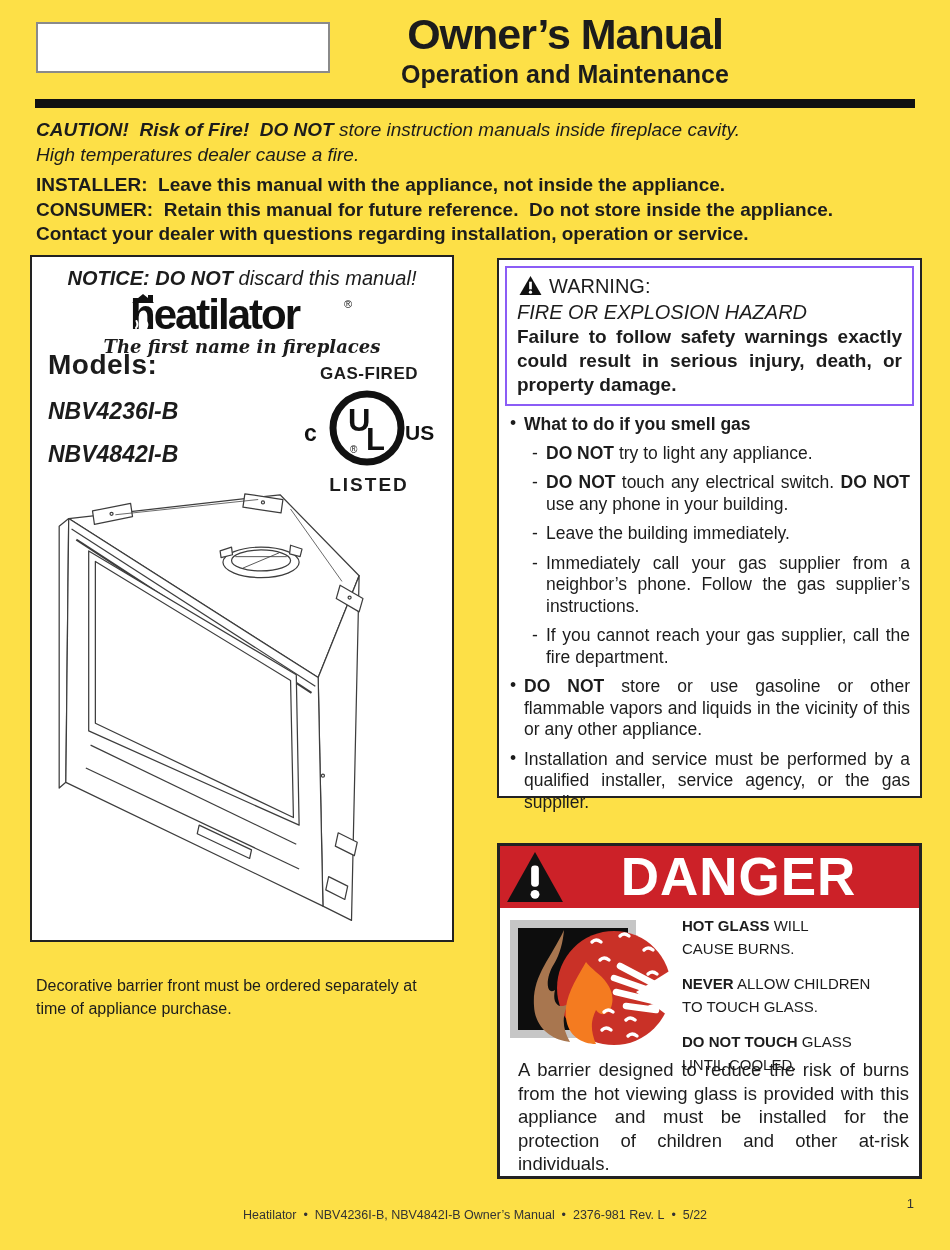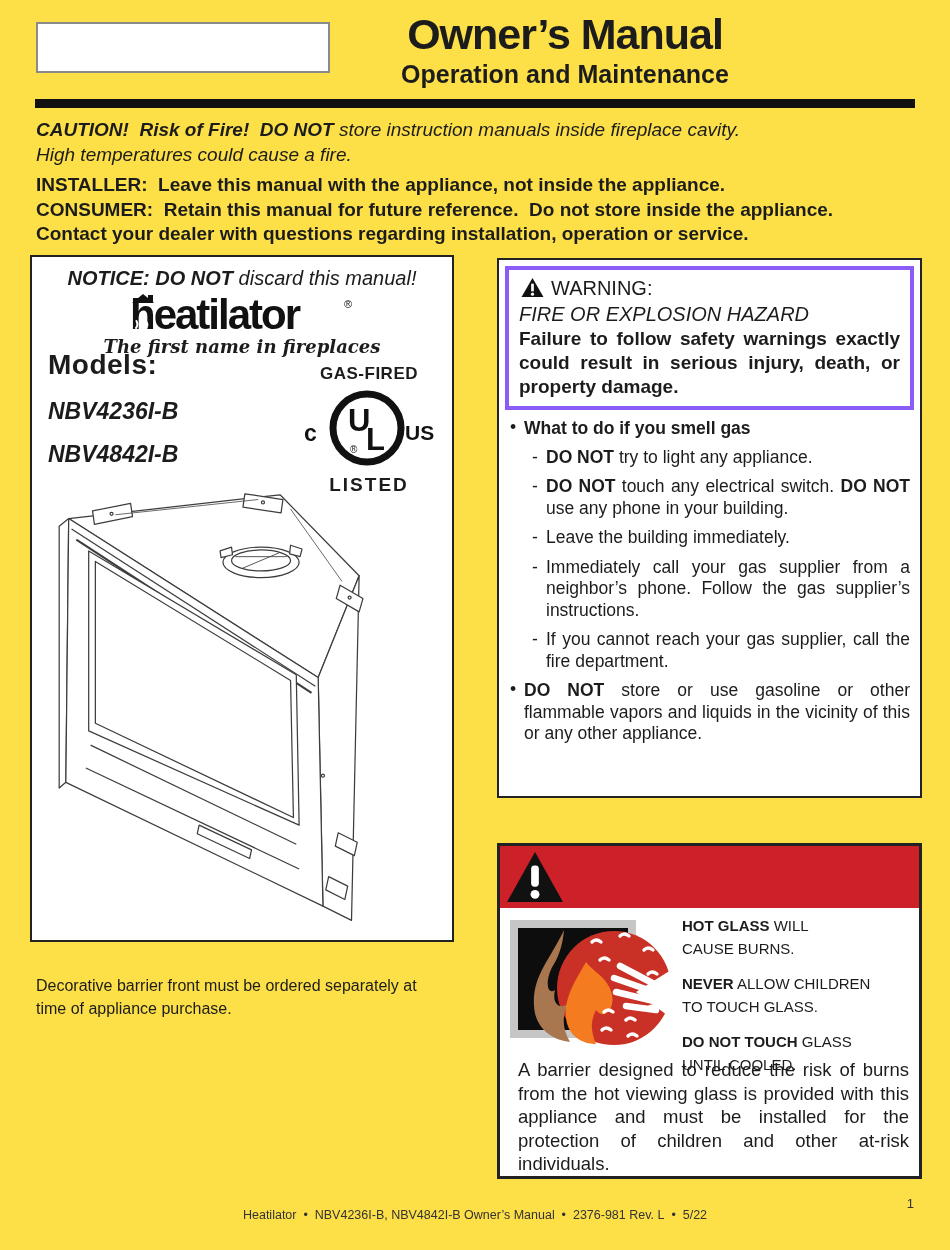--- a/index.html
+++ b/index.html
@@ -32,21 +32,21 @@
   .model-0{top:141px;} .model-1{top:184px;}
   .ul-block{position:absolute;right:16px;top:107px;width:134px;text-align:center;}
   .ul-top{font-size:17px;font-weight:bold;letter-spacing:0.5px;}
   .ul-bottom{font-size:19px;font-weight:bold;letter-spacing:2px;margin-top:-2px;}
   .drawing-wrap{position:absolute;left:22px;top:233px;width:376px;height:438px;}
 
   .caption{left:36px;top:974px;width:400px;font-size:16px;line-height:23px;}
 
   
   .warning-panel{left:497px;top:258px;width:425px;height:540px;border:2px solid #222;background:#fff;box-sizing:border-box;}
-  .warning-inner{margin:6px;border:4px solid #8b5cf6;padding:5px 10px 7px 10px;}
+  .warning-inner{margin:6px;border:2px solid #8b5cf6;padding:5px 10px 7px 10px;}
   .warn-row1{display:flex;align-items:center;font-size:20px;line-height:26px;}
   .warn-row1 svg{margin:0 7px 2px 2px;}
   .warn-hazard{font-size:20px;line-height:26px;font-style:italic;}
   .warn-lead{font-size:19px;font-weight:bold;line-height:24px;text-align:justify;}
   .warn-list{list-style:none;margin:8px 0 0 0;padding:0 10px 0 10px;font-size:17.5px;line-height:21.5px;}
   .warn-list > li{position:relative;padding-left:15px;margin-bottom:8px;text-align:justify;}
   .warn-list > li::before{content:"\2022";position:absolute;left:1px;top:-1px;}
   .warn-sublist{list-style:none;margin:7px 0 0 0;padding:0;}
   .warn-sublist > li{position:relative;padding-left:14px;margin-bottom:8px;margin-left:8px;text-align:justify;}
   .warn-sublist > li::before{content:"-";position:absolute;left:0;top:0;}
@@ -75,21 +75,21 @@
 
   <div class="abs hdr-box"></div>
   <div class="abs hdr-titles">
     <div class="hdr-title">Owner’s Manual</div>
     <div class="hdr-sub">Operation and Maintenance</div>
   </div>
   <div class="abs hdr-rule"></div>
 
   <div class="abs caution">
     <div><span class="seg-b">CAUTION!&nbsp; Risk of Fire!&nbsp; DO NOT</span><span> store instruction manuals inside fireplace cavity.</span></div>
-    <div>High temperatures could cause a fire.</div>
+    <div>High temperatures dealer cause a fire.</div>
   </div>
   <div class="abs bold-block">
     <div>INSTALLER:&nbsp; Leave this manual with the appliance, not inside the appliance.</div>
     <div>CONSUMER:&nbsp; Retain this manual for future reference.&nbsp; Do not store inside the appliance.</div>
     <div>Contact your dealer with questions regarding installation, operation or service.</div>
   </div>
 
   <div class="abs notice-panel">
     <div class="notice-head"><span class="seg-b">NOTICE: DO NOT</span><span> discard this manual!</span></div>
 
@@ -190,30 +190,32 @@
         <span class="bullet-bold"><span class="seg-b">What to do if you smell gas</span></span>
         <ul class="warn-sublist">
           <li><span class="seg-b">DO NOT</span><span> try to light any appliance.</span></li>
           <li><span class="seg-b">DO NOT</span><span> touch any electrical switch. </span><span class="seg-b">DO NOT</span><span> use any phone in your building.</span></li>
           <li><span>Leave the building immediately.</span></li>
           <li><span>Immediately call your gas supplier from a neighbor’s phone. Follow the gas supplier’s instructions.</span></li>
           <li><span>If you cannot reach your gas supplier, call the fire department.</span></li>
         </ul>
       </li>
       <li><span class="seg-b">DO NOT</span><span> store or use gasoline or other flammable vapors and liquids in the vicinity of this or any other appliance.</span></li>
+      <li><span>Installation and service must be performed by a qualified installer, service agency, or the gas supplier.</span></li>
     </ul>
   </div>
 
   <div class="abs danger-panel">
     <div class="danger-banner">
       <svg width="58" height="54" viewBox="0 0 60 56">
         <polygon points="30,2 59,54 1,54" fill="#111"></polygon>
         <rect x="26" y="16" width="8" height="22" rx="3.5" fill="#fff"></rect>
         <circle cx="30" cy="46" r="4.6" fill="#fff"></circle>
       </svg>
+      <div class="danger-word">DANGER</div>
     </div>
     <div class="danger-body">
       <div class="danger-picto">
         <svg width="172" height="138" viewBox="0 0 172 138">
           <rect x="2" y="4" width="126" height="118" fill="#c6c6c6"></rect>
           <rect x="10" y="12" width="110" height="102" fill="#0d0d0d"></rect>
           <circle cx="106" cy="72" r="57" fill="#c93127"></circle>
           <path d="M56,14 C42,44 24,60 26,90 C27,112 44,124 62,126 C54,112 54,100 60,88 C50,94 44,86 47,74 C38,80 37,62 46,48 C52,38 55,26 56,14 Z" fill="#a8764f"></path>
           <path d="M78,46 C64,70 56,84 58,102 C60,120 74,128 88,128 C82,114 83,104 88,94 C94,102 102,98 104,88 C107,74 96,62 88,56 C84,52 80,49 78,46 Z" fill="#f47b20"></path>
 

